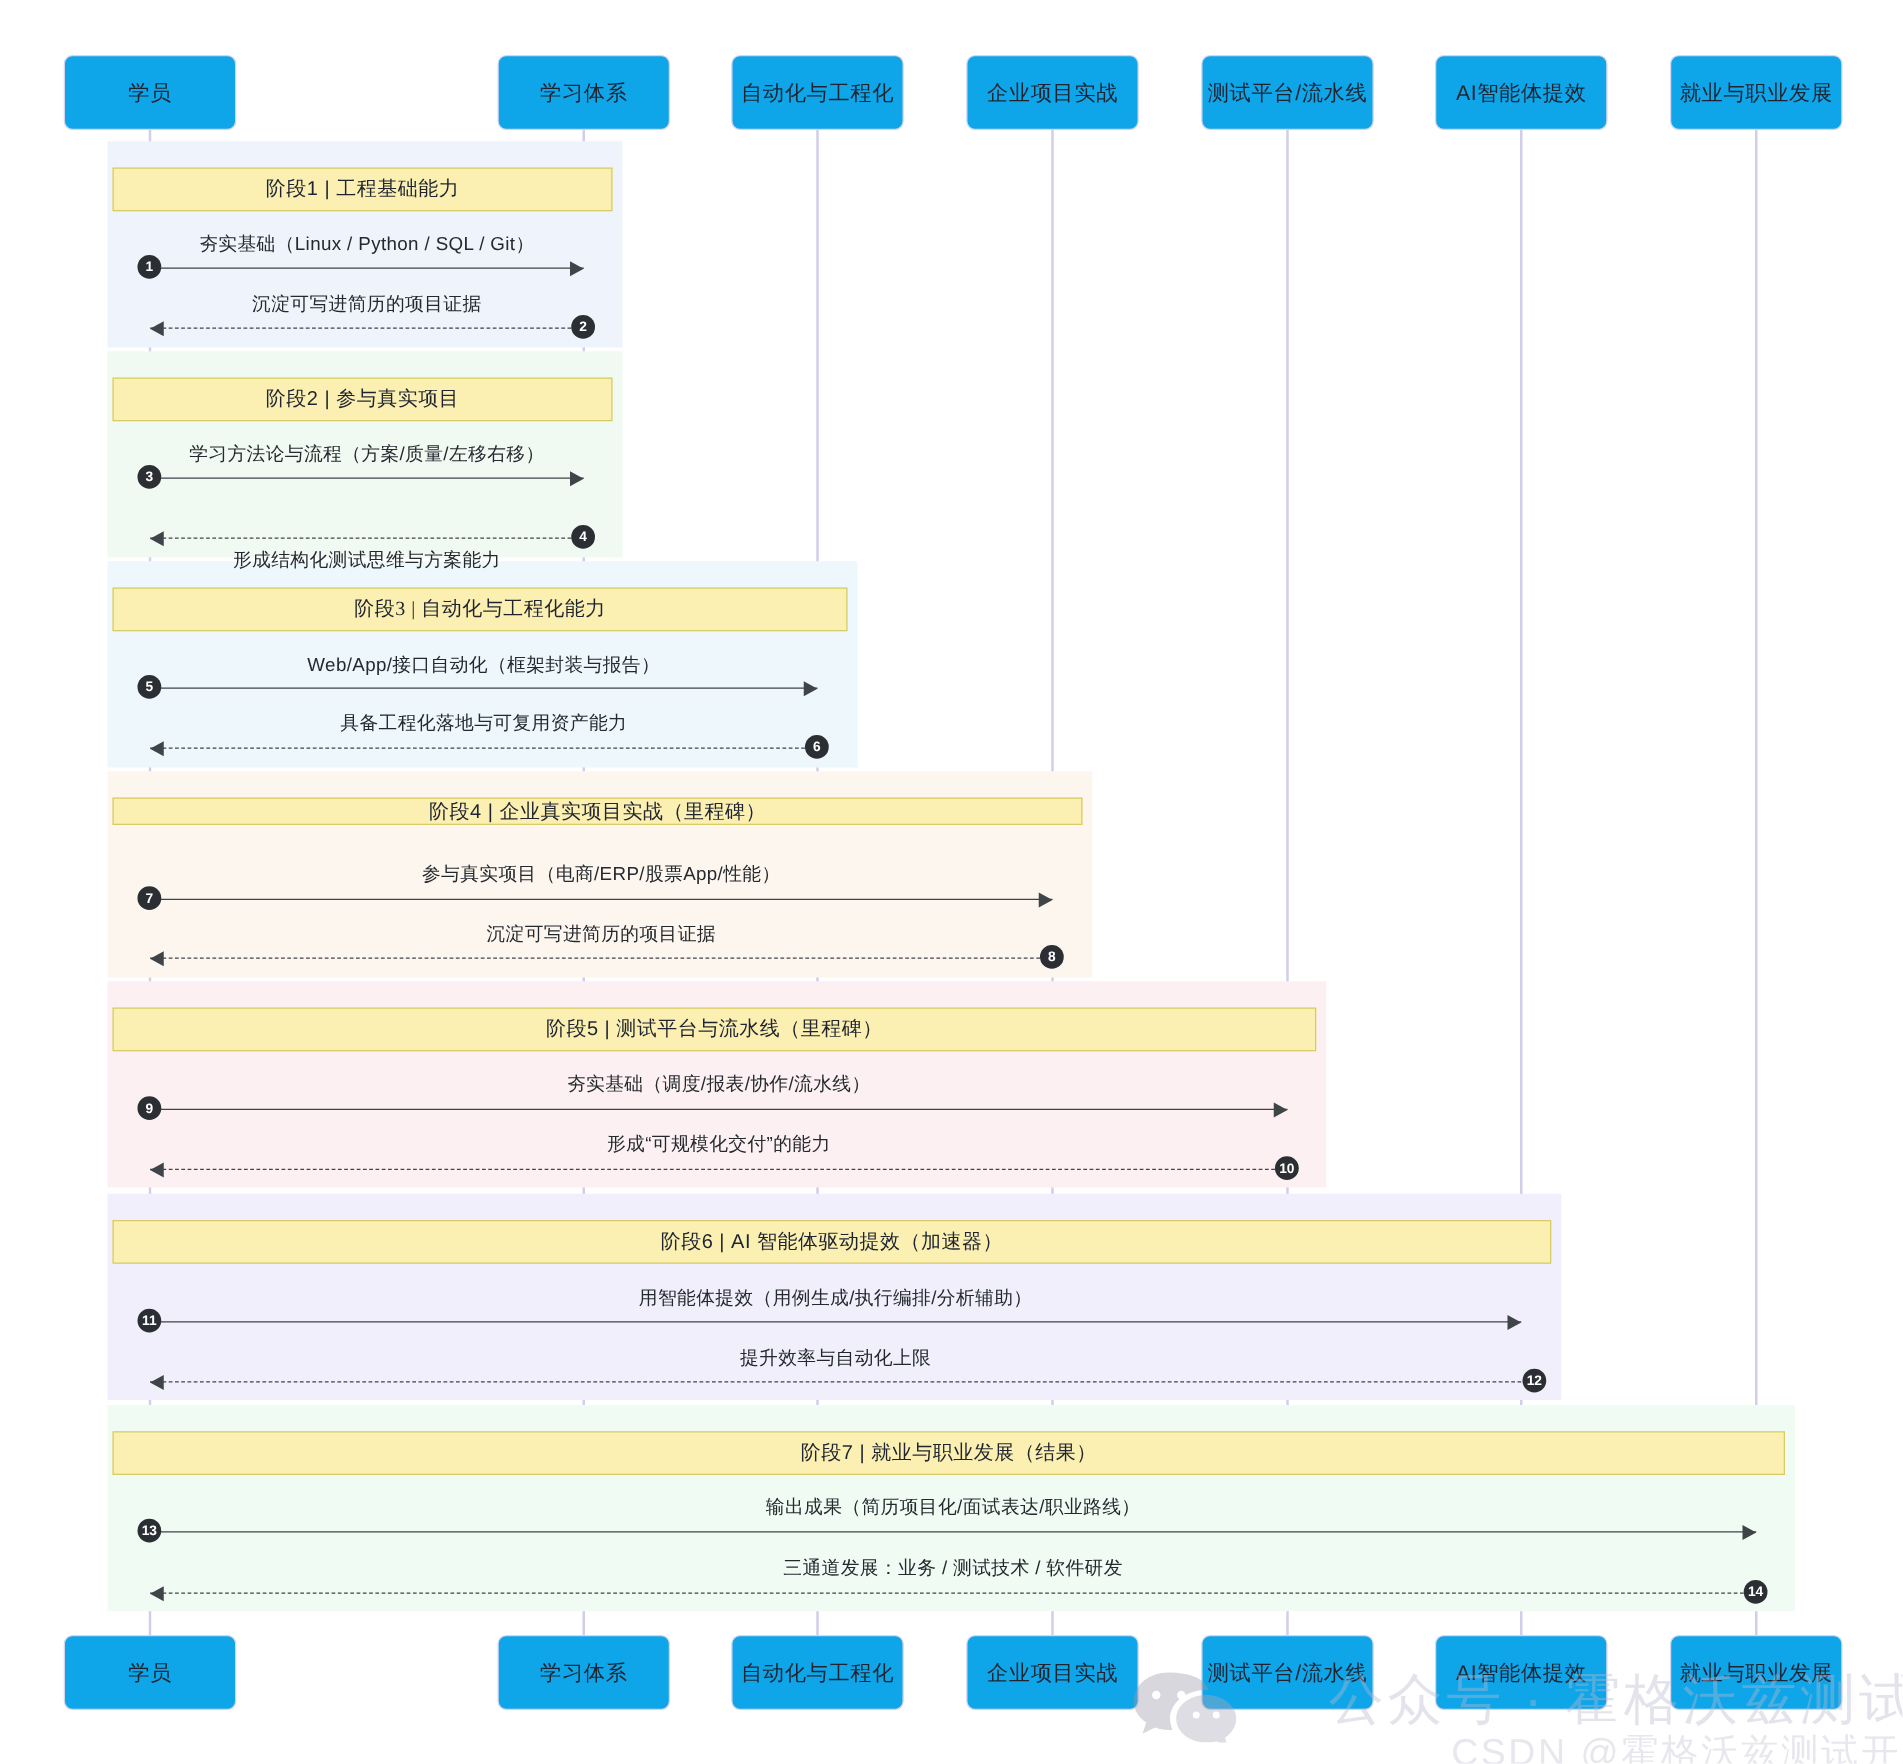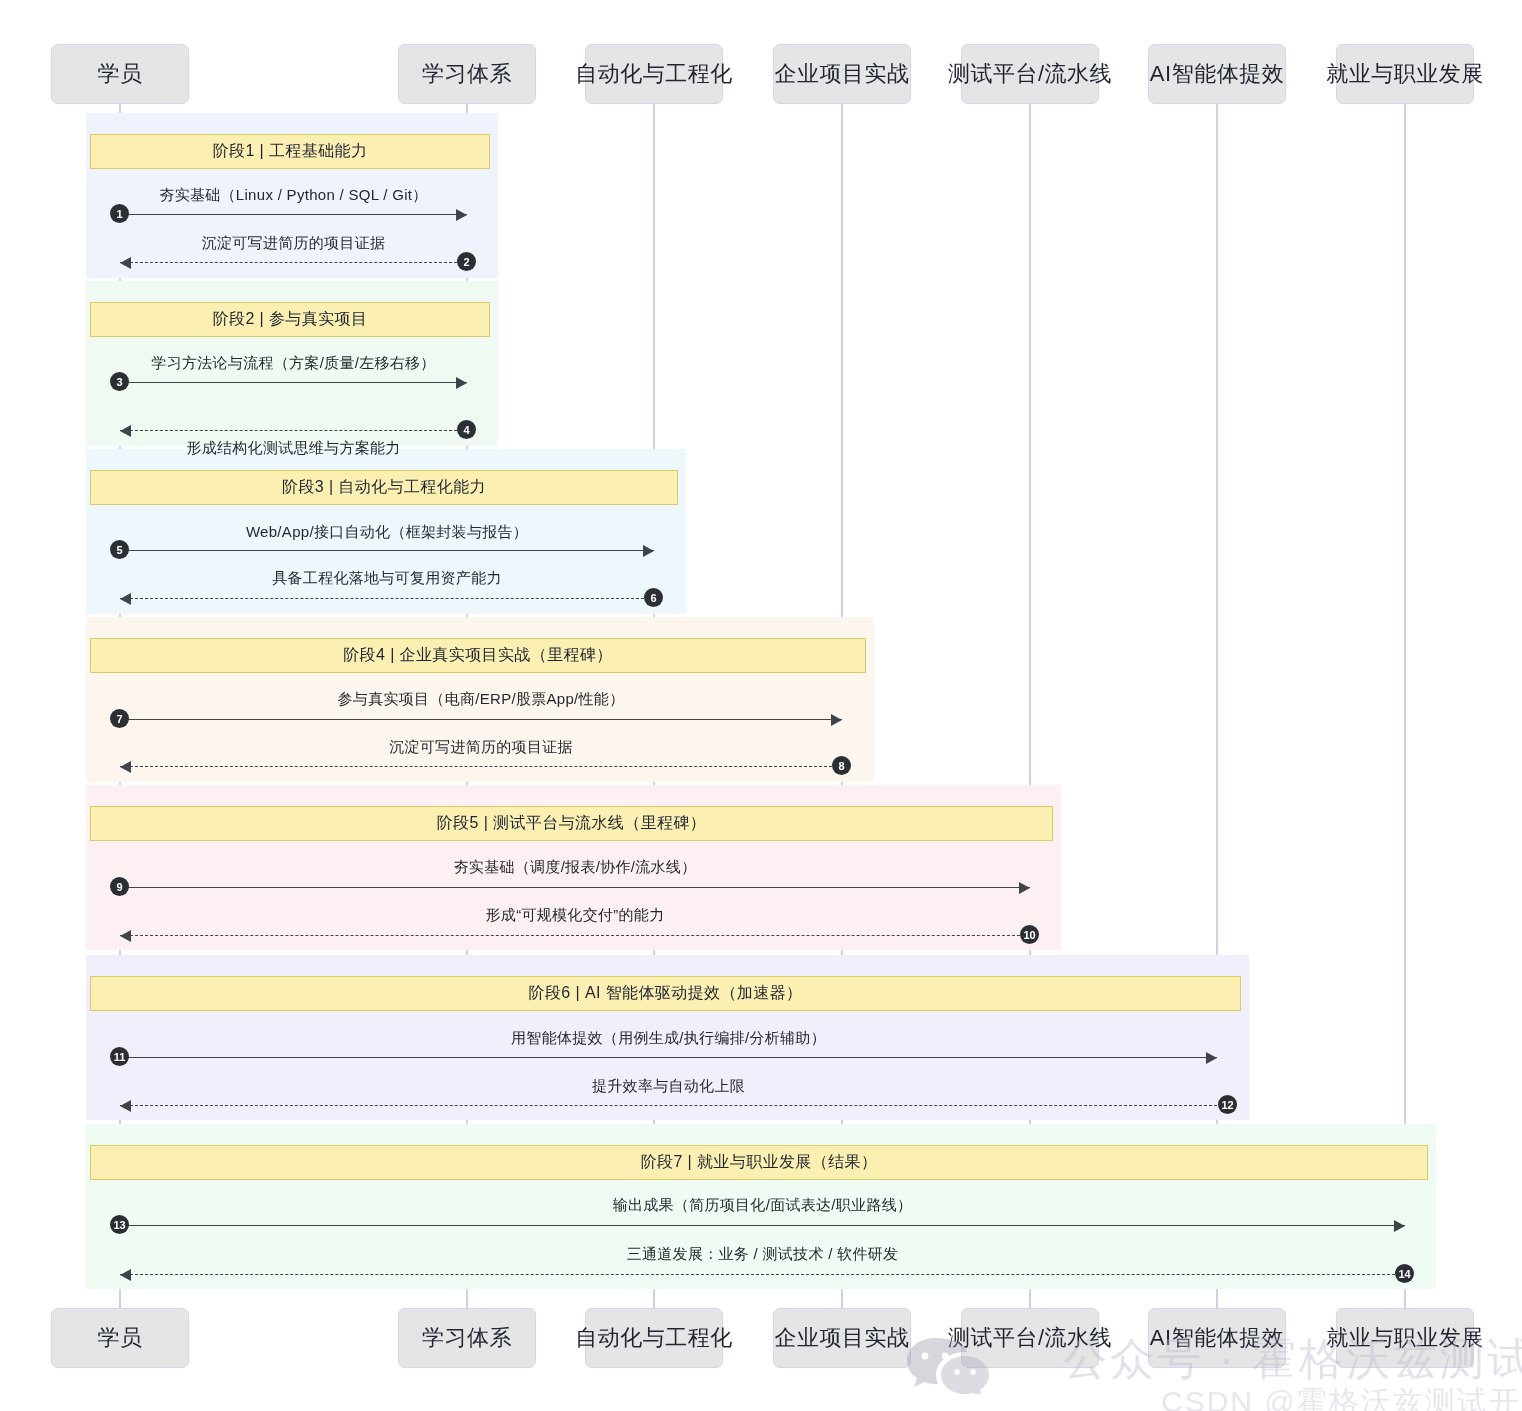--- a/index.html
+++ b/index.html
@@ -12,27 +12,27 @@
     width:1522px;
     height:1411px;
     background:#ffffff;
     overflow:hidden;
   }
 
   
   .actor-box{
     position:absolute;
     box-sizing:border-box;
-    background:#e5e5e5;
+    background:#0ea5e9;
     border:1px solid #d5d5ef;
     border-radius:7px;
     display:flex;
     align-items:center;
     justify-content:center;
-    font-size:22px;
+    font-size:17px;
     color:#1f2430;
     letter-spacing:.5px;
     white-space:nowrap;
     z-index:6;
   }
 
   
   .lifeline{
     position:absolute;
     width:2px;
@@ -149,23 +149,23 @@
       <div class="lifeline" style="left: 1029px; top: 104px; height: 1204px;"></div>
       <div class="lifeline" style="left: 1216px; top: 104px; height: 1204px;"></div>
       <div class="lifeline" style="left: 1404px; top: 104px; height: 1204px;"></div>
     </div>
   <div id="regions">
       <div class="region" style="left: 86px; top: 113px; width: 412px; height: 165px; background: rgb(239, 243, 251);"></div>
       <div class="region-head" style="left: 90px; top: 134px; width: 400px; height: 35px;">阶段1 | 工程基础能力</div>
       <div class="region" style="left: 86px; top: 281px; width: 412px; height: 165px; background: rgb(240, 250, 243);"></div>
       <div class="region-head" style="left: 90px; top: 302px; width: 400px; height: 35px;">阶段2 | 参与真实项目</div>
       <div class="region" style="left: 86px; top: 449px; width: 600px; height: 165px; background: rgb(238, 247, 252);"></div>
-      <div class="region-head" style="left: 90px; top: 470px; width: 588px; height: 35px;">阶段3 | 自动化与工程化能力</div>
+      <div class="region-head" style="left: 90px; top: 470px; width: 588px; height: 35px; font-family: Liberation Serif, serif;">阶段3 | 自动化与工程化能力</div>
       <div class="region" style="left: 86px; top: 617px; width: 788px; height: 165px; background: rgb(253, 246, 238);"></div>
-      <div class="region-head" style="left: 90px; top: 638px; width: 776px; height: 35px;">阶段4 | 企业真实项目实战（里程碑）</div>
+      <div class="region-head" style="left: 90px; top: 638px; width: 776px; height: 22px;">阶段4 | 企业真实项目实战（里程碑）</div>
       <div class="region" style="left: 86px; top: 785px; width: 975px; height: 165px; background: rgb(253, 240, 242);"></div>
       <div class="region-head" style="left: 90px; top: 806px; width: 963px; height: 35px;">阶段5 | 测试平台与流水线（里程碑）</div>
       <div class="region" style="left: 86px; top: 955px; width: 1163px; height: 165px; background: rgb(240, 239, 251);"></div>
       <div class="region-head" style="left: 90px; top: 976px; width: 1151px; height: 35px;">阶段6 | AI 智能体驱动提效（加速器）</div>
       <div class="region" style="left: 86px; top: 1124px; width: 1350px; height: 165px; background: rgb(240, 251, 244);"></div>
       <div class="region-head" style="left: 90px; top: 1145px; width: 1338px; height: 35px;">阶段7 | 就业与职业发展（结果）</div>
     </div>
   <div id="messages">
       <div class="msg-label" style="left: 120px; width: 347px; top: 186px;">夯实基础（Linux / Python / SQL / Git）</div>
       <div class="msg-line" style="left: 120px; width: 347px; top: 214px;"></div>

